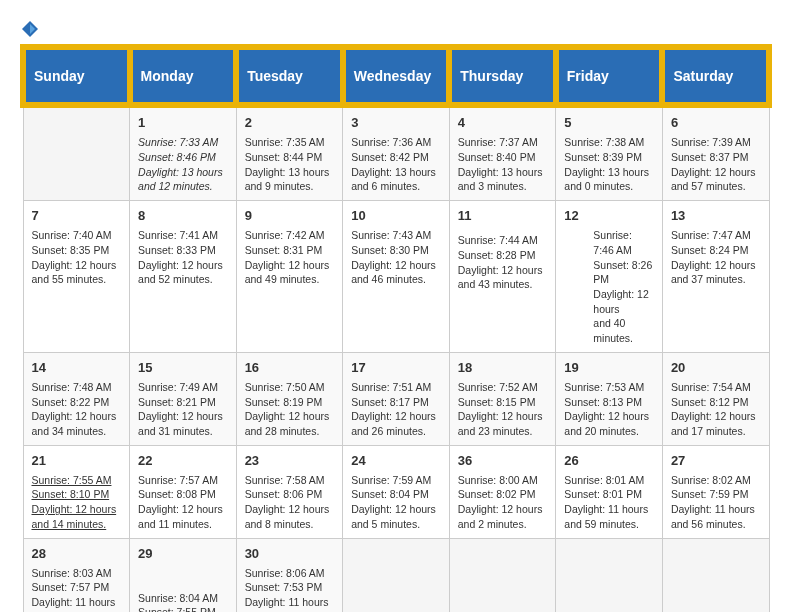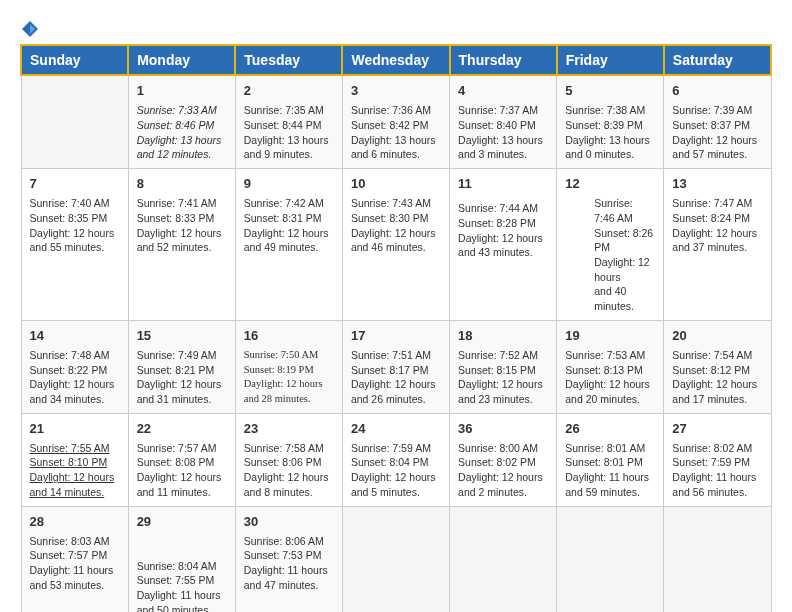--- a/index.html
+++ b/index.html
@@ -35,24 +35,24 @@
     }
     table {
       width: 100%;
       border-collapse: collapse;
       border: 1px solid #ccc;
     }
     thead tr th {
       background-color: #2a6db5;
       color: white;
       text-align: left;
-      padding: 6px 8px;
+      padding: 18px 8px;
       font-size: 14px;
       font-weight: bold;
-      border: 2px solid #eab308;
+      border: 6px solid #eab308;
     }
     tbody tr td {
       vertical-align: top;
       padding: 6px 8px;
       border: 1px solid #ccc;
       width: 14.28%;
       min-height: 80px;
       font-size: 11px;
       color: #333;
       line-height: 1.4;
@@ -215,21 +215,21 @@
         </td>
         <td>
           <span class="day-number">15</span>
           <div class="cell-content" style="white-space: pre-line;">Sunrise: 7:49 AM
 Sunset: 8:21 PM
 Daylight: 12 hours
 and 31 minutes.</div>
         </td>
         <td>
           <span class="day-number">16</span>
-          <div class="cell-content" style="white-space: pre-line; font-family: Liberation Serif, serif;">Sunrise: 7:50 AM
+          <div class="cell-content" style="white-space: pre-line;">Sunrise: 7:50 AM
 Sunset: 8:19 PM
 Daylight: 12 hours
 and 28 minutes.</div>
         </td>
         <td>
           <span class="day-number">17</span>
           <div class="cell-content" style="white-space: pre-line;">Sunrise: 7:51 AM
 Sunset: 8:17 PM
 Daylight: 12 hours
 and 26 minutes.</div>

